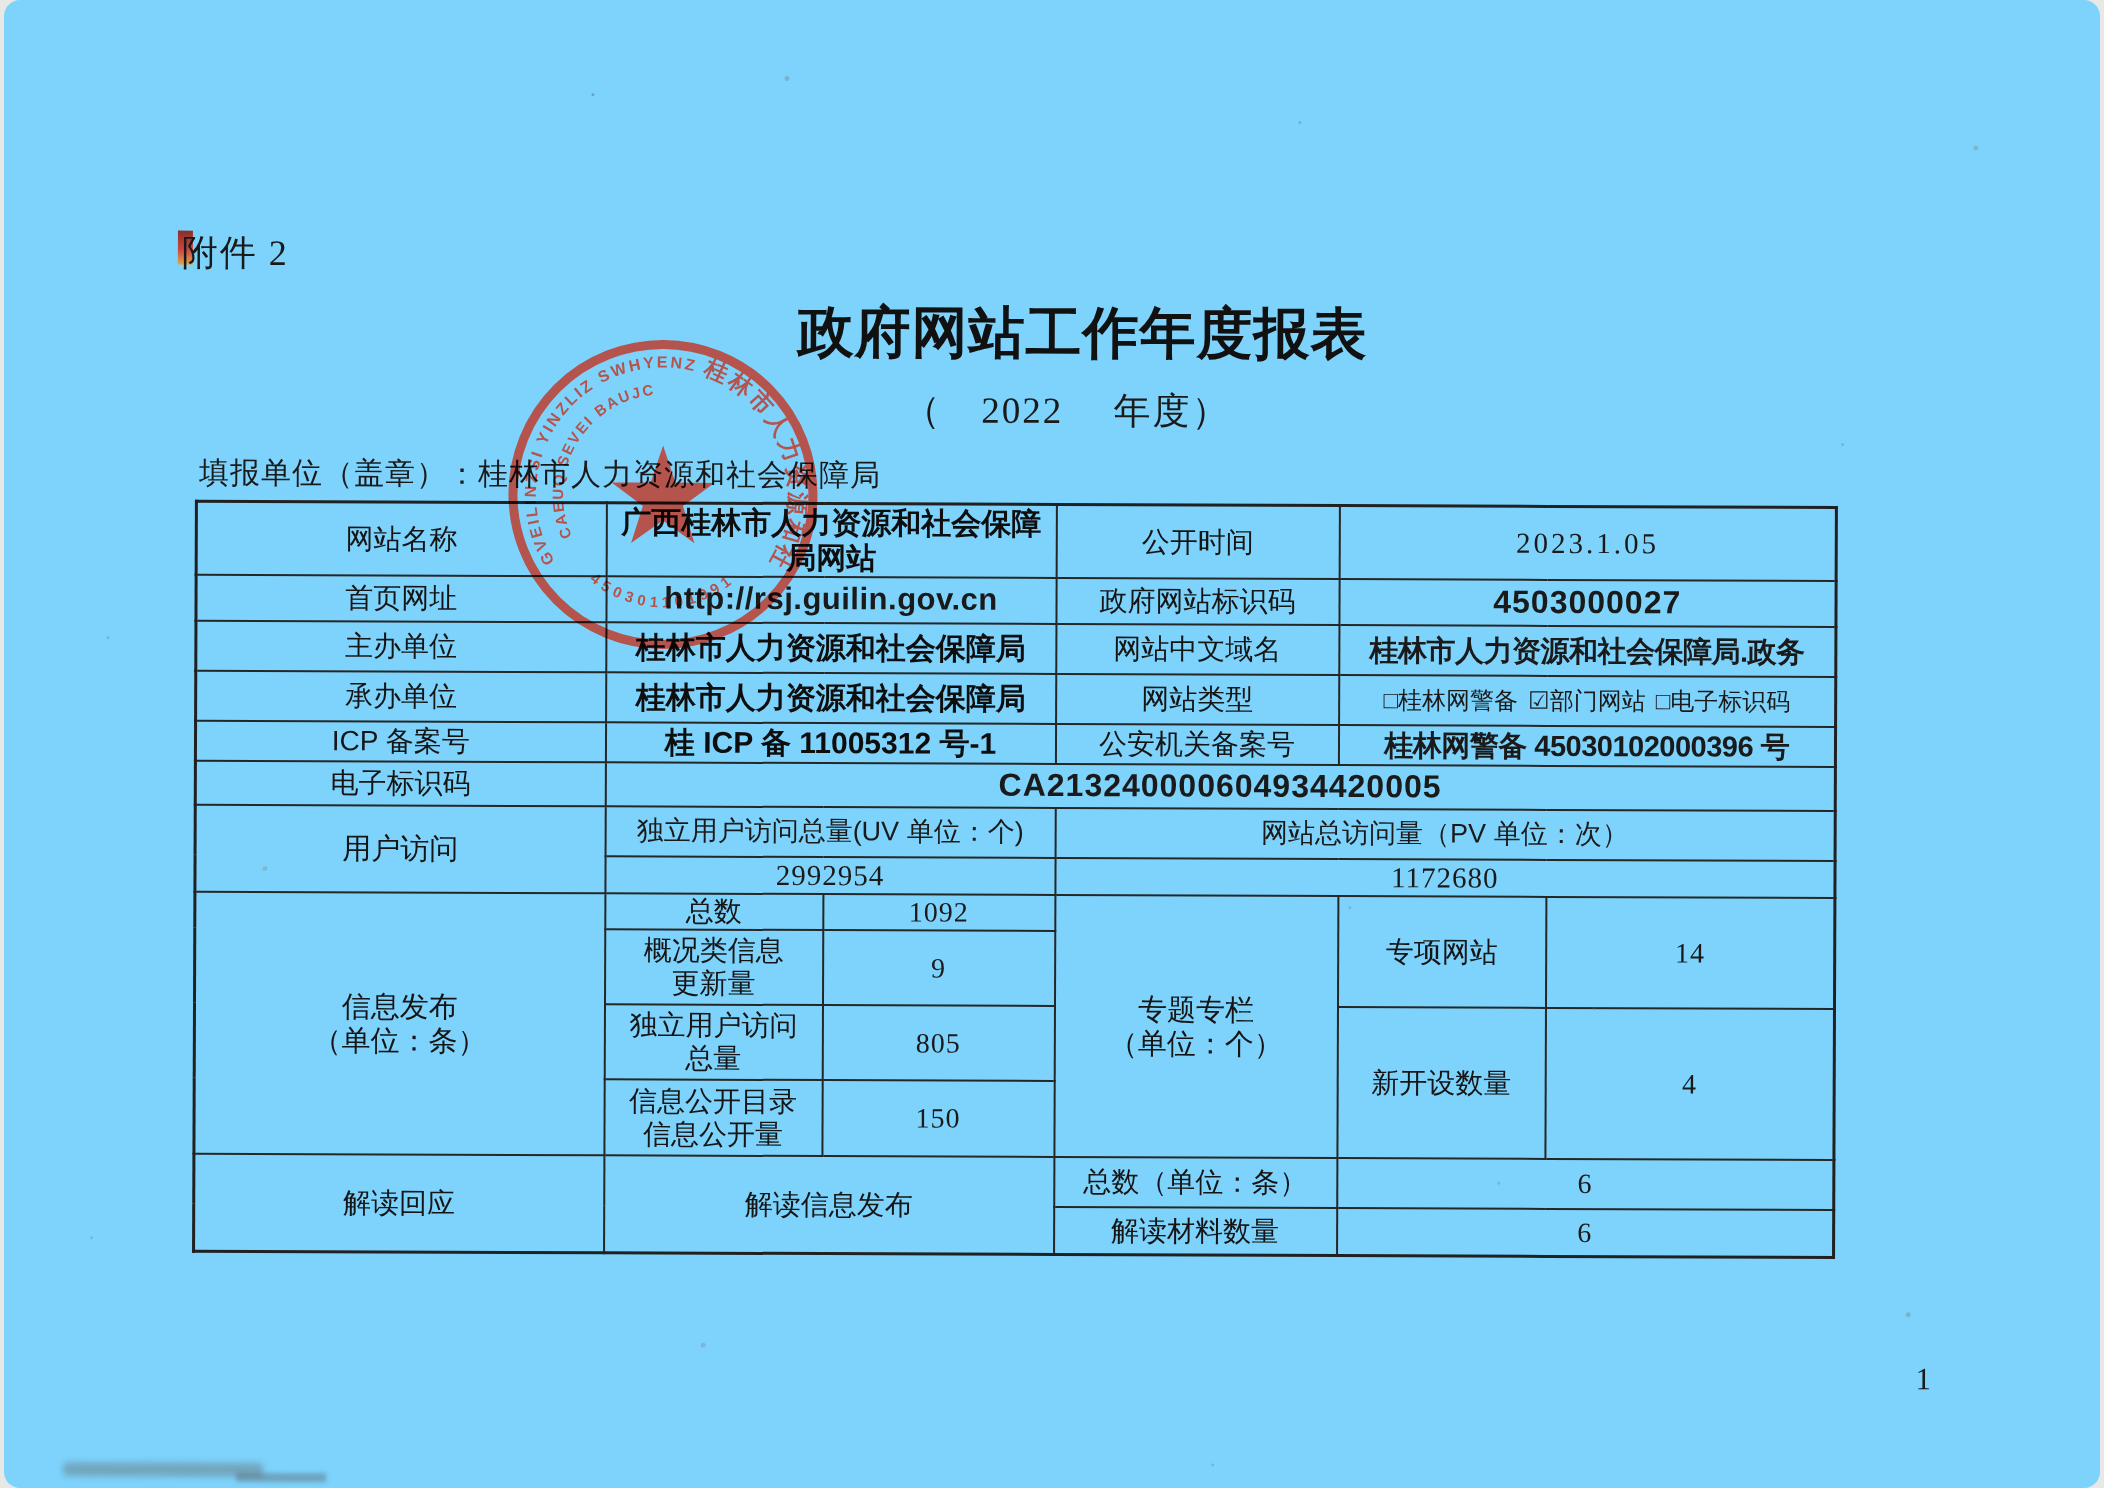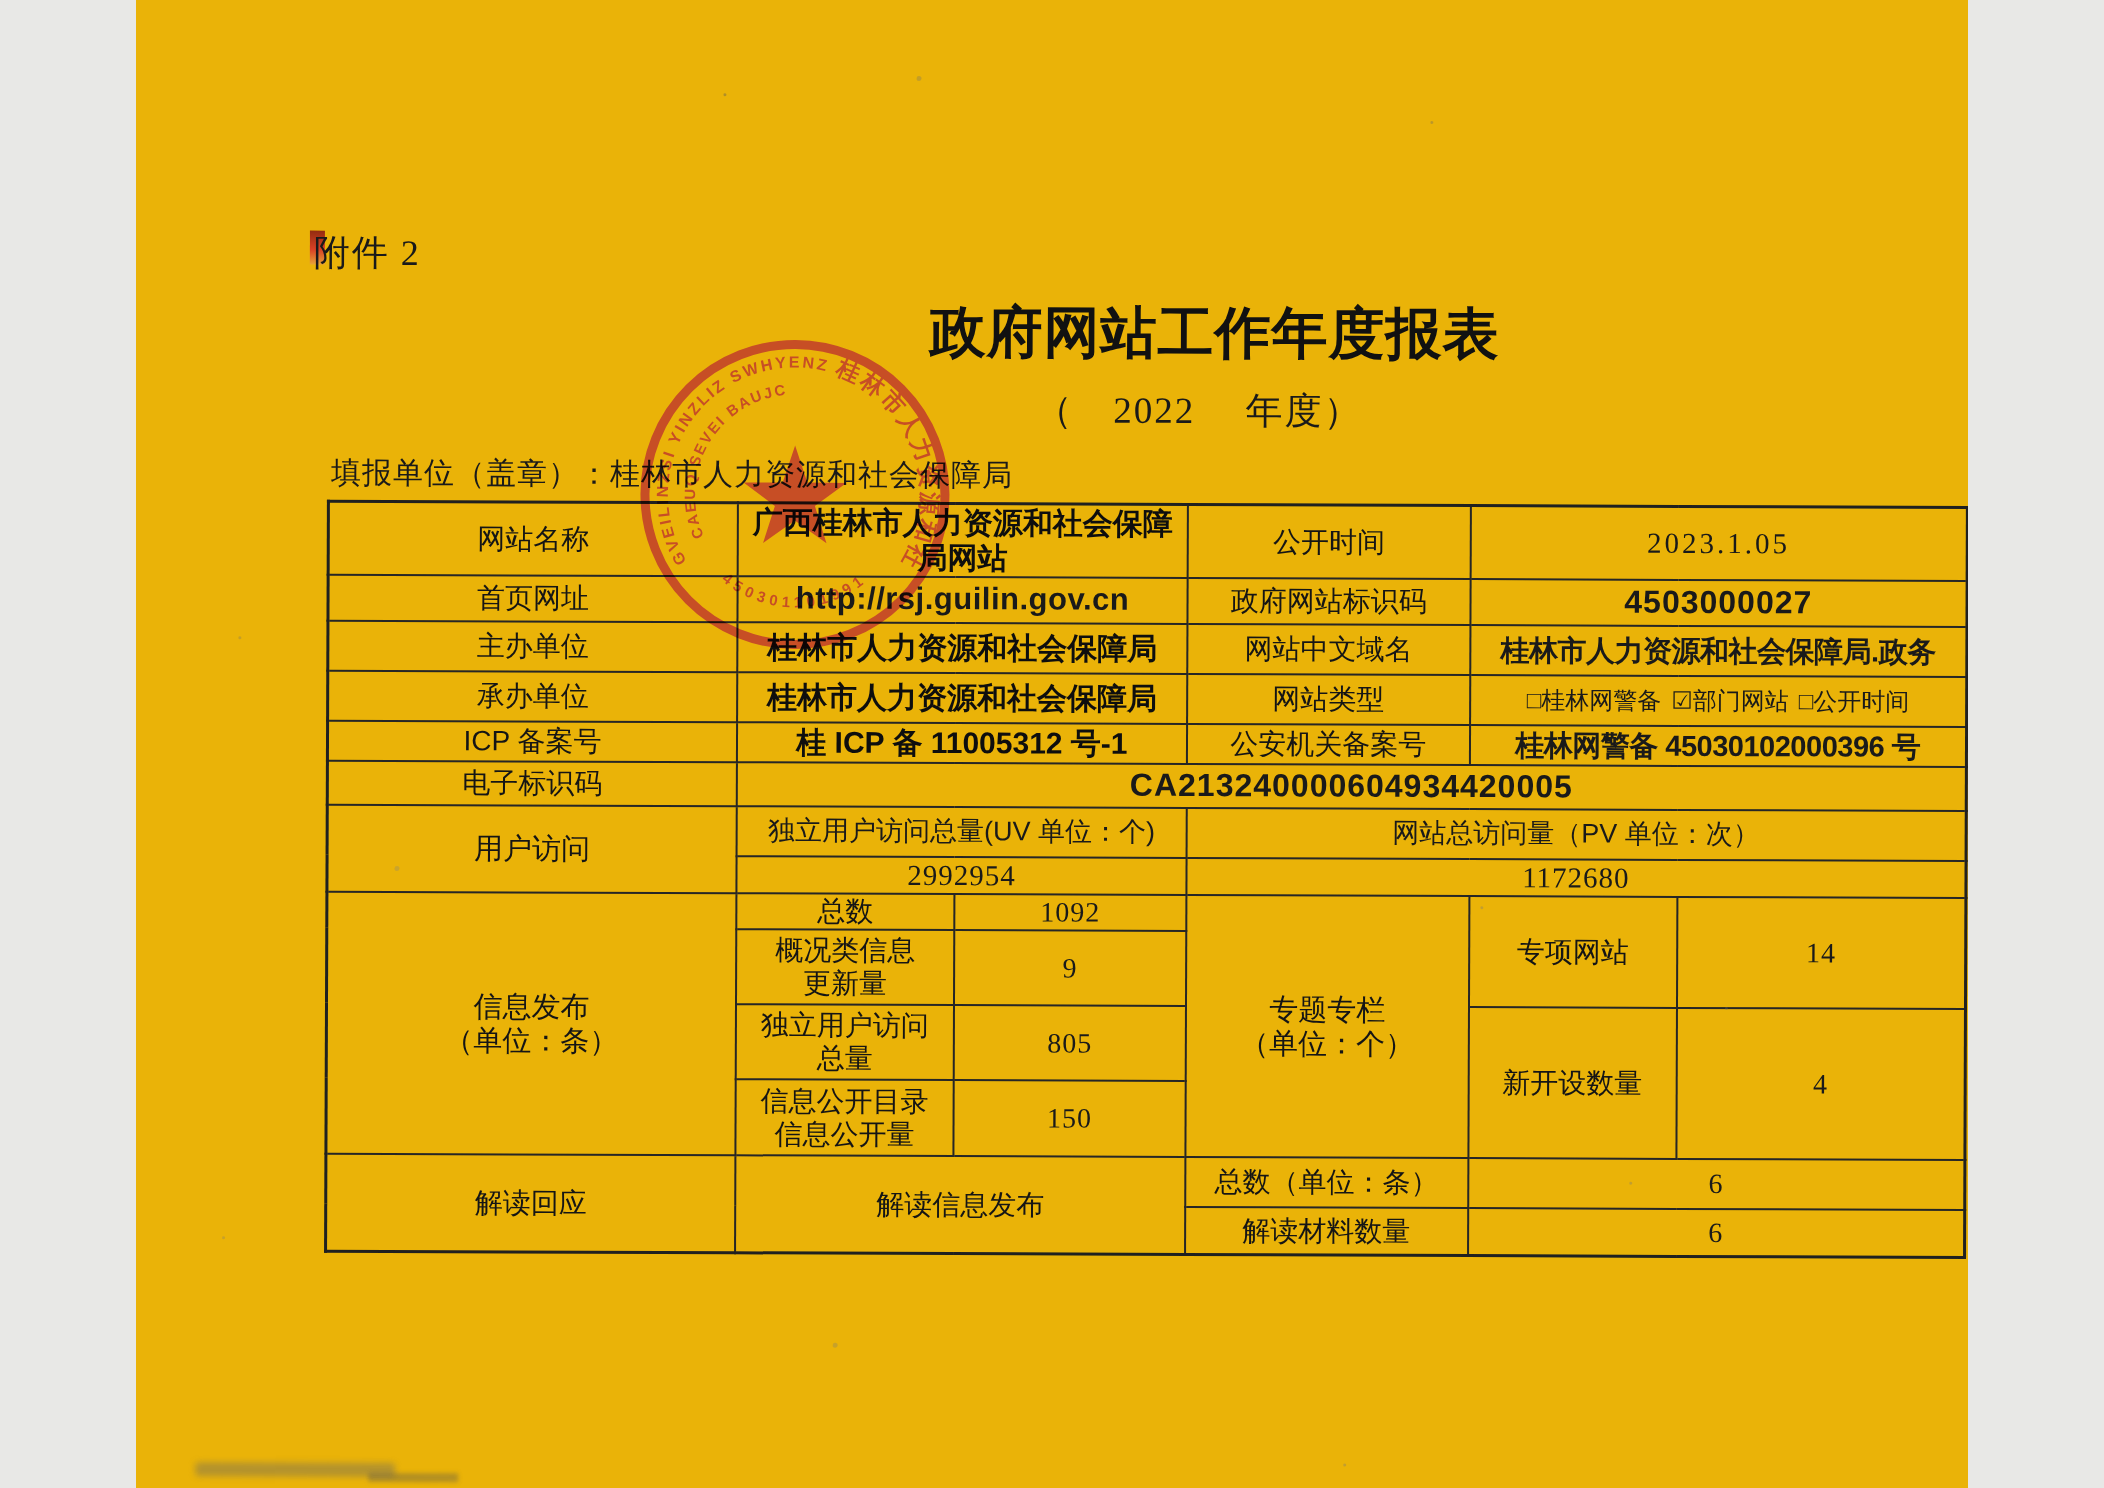--- a/index.html
+++ b/index.html
@@ -1,16 +1,16 @@
 <!DOCTYPE html>
 <html><head>
 <meta charset="utf-8">
 <style>
   html,body{margin:0;padding:0;background:#e8e8e6;}
-  .page{position:relative;width:1832px;height:1488px;margin:0 auto;background:#eab308;overflow:hidden;color:#1a1a1a;}
+  .page{position:relative;width:2096px;height:1488px;margin:0 auto;background:#7dd3fc;overflow:hidden;color:#1a1a1a;border-radius:16px;}
   .scan{position:absolute;inset:0;transform:rotate(.22deg);transform-origin:1052px 744px;}
 
   
   .attachment{position:absolute;left:176px;top:232px;font-family:"Liberation Serif","DejaVu Serif",serif;
               font-size:36px;letter-spacing:2px;}
   .attachment .mark{position:absolute;left:-4px;top:2px;width:15px;height:34px;
               background:linear-gradient(180deg,#8a1d12,#d8342a 55%,#e7a23c);opacity:.9;}
   .attachment .att-text{position:relative;}
   .doc-title{position:absolute;left:792px;top:296px;font-family:"Liberation Serif","DejaVu Serif",serif;
              font-weight:700;font-size:56px;letter-spacing:1px;color:#111;}
@@ -106,21 +106,21 @@
         <td class="lbl">主办单位</td>
         <td colspan="2" class="vbold">桂林市人力资源和社会保障局</td>
         <td class="lbl">网站中文域名</td>
         <td colspan="2" class="vbold-sm">桂林市人力资源和社会保障局.政务</td>
       </tr>
       <tr style="height:50px">
         <td class="lbl">承办单位</td>
         <td colspan="2" class="vbold">桂林市人力资源和社会保障局</td>
         <td class="lbl">网站类型</td>
         <td colspan="2" class="vcheck">
-          <span>□桂林网警备</span><span>☑部门网站</span><span>□公开时间</span>
+          <span>□桂林网警备</span><span>☑部门网站</span><span>□电子标识码</span>
         </td>
       </tr>
       <tr style="height:40px">
         <td class="lbl">ICP 备案号</td>
         <td colspan="2" class="vbold">桂 ICP 备 11005312 号-1</td>
         <td class="lbl">公安机关备案号</td>
         <td colspan="2" class="vbold-sm">桂林网警备 45030102000396 号</td>
       </tr>
       <tr style="height:44px">
         <td class="lbl">电子标识码</td>

